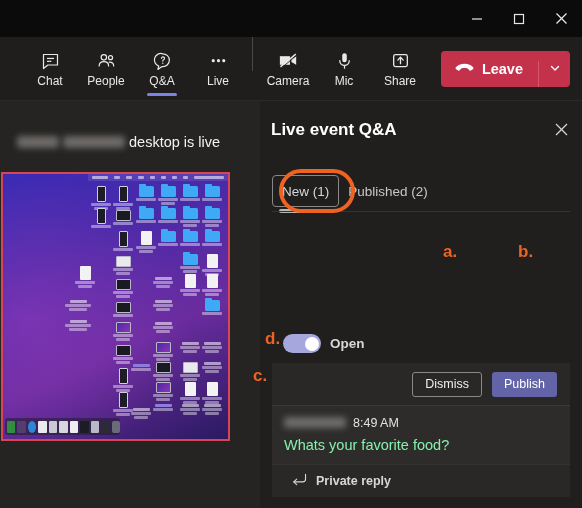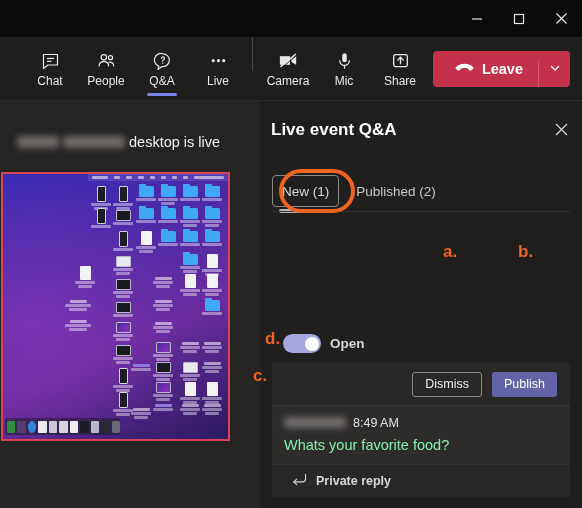--- a/index.html
+++ b/index.html
@@ -40,21 +40,21 @@
     position: absolute; bottom: 5px; left: 13px; width: 30px; height: 2.5px;
     background: #7b83eb; border-radius: 2px;
   }
   .tb-sep {
     width: 1px; height: 34px; background: #4a4948; margin: 0 7px 0 6px;
   }
   .tb-left { display: flex; margin-left: 22px; }
   .leave {
     position: absolute; right: 12px; top: 50%; transform: translateY(-50%);
     height: 36px; display: flex; align-items: flex-end;
-    background: #c4314b; border-radius: 4px; overflow: hidden; padding-left: 8px;
+    background: #c4314b; border-radius: 4px; overflow: hidden;
   }
   .leave-main {
     display: flex; align-items: center; gap: 8px;
     padding: 0 15px 0 14px; height: 36px; color: #fff;
     font-size: 14.5px; font-weight: bold;
   }
   .leave-split { width: 1px; height: 26px; background: #d8566c; }
   .leave-caret { width: 31px; height: 36px; display: flex;
     align-items: center; justify-content: center; color: #fff; }
 
@@ -153,21 +153,21 @@
   }
   .panel-title {
     margin-left: 11px; font-size: 17px; font-weight: bold; color: #ffffff;
   }
   .panel-close {
     position: absolute; right: 12px; top: 21px; width: 18px; height: 18px;
     display: flex; align-items: center; justify-content: center; color: #d6d5d4;
   }
   .tabs {
     position: absolute; left: 12px; top: 73px; width: 300px; height: 34px;
-    display: flex; align-items: center; gap: 8px;
+    display: flex; align-items: center; gap: 0;
   }
   .tab {
     height: 32px; display: flex; align-items: center; padding: 0 9px;
     font-size: 13.5px; color: #c9c8c7; position: relative;
   }
   .tab.active { color: #d7d6d5; }
   .tab.focused {
     border: 1px solid #8a8886; border-radius: 4px;
   }
   .tab.active .tab-underline {

